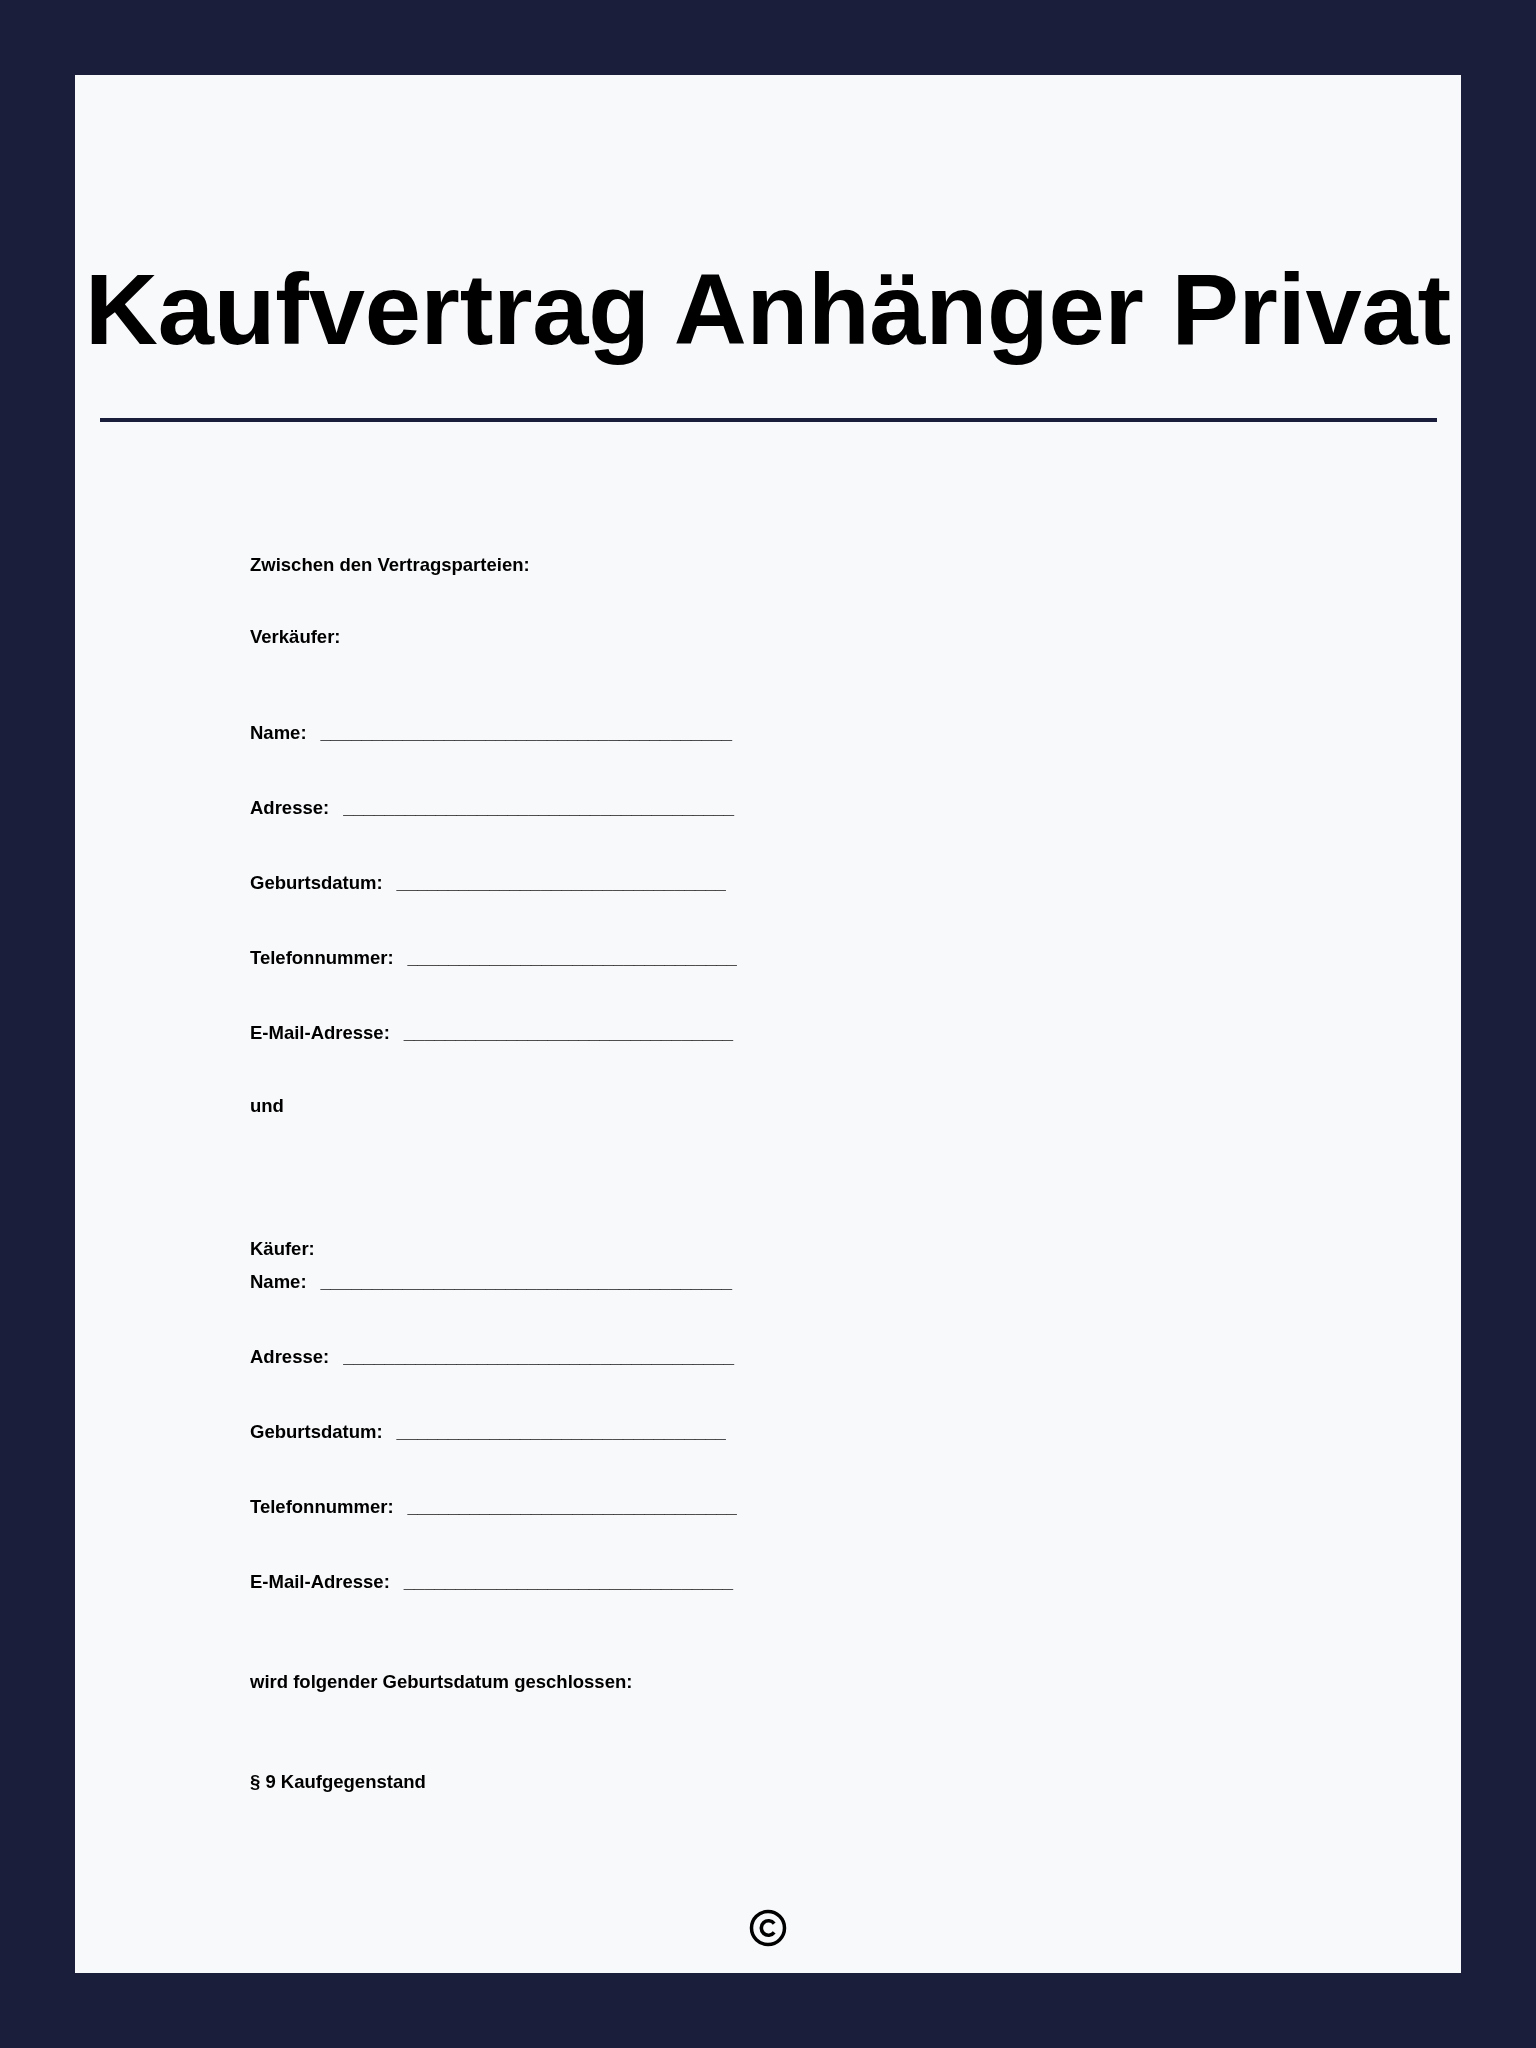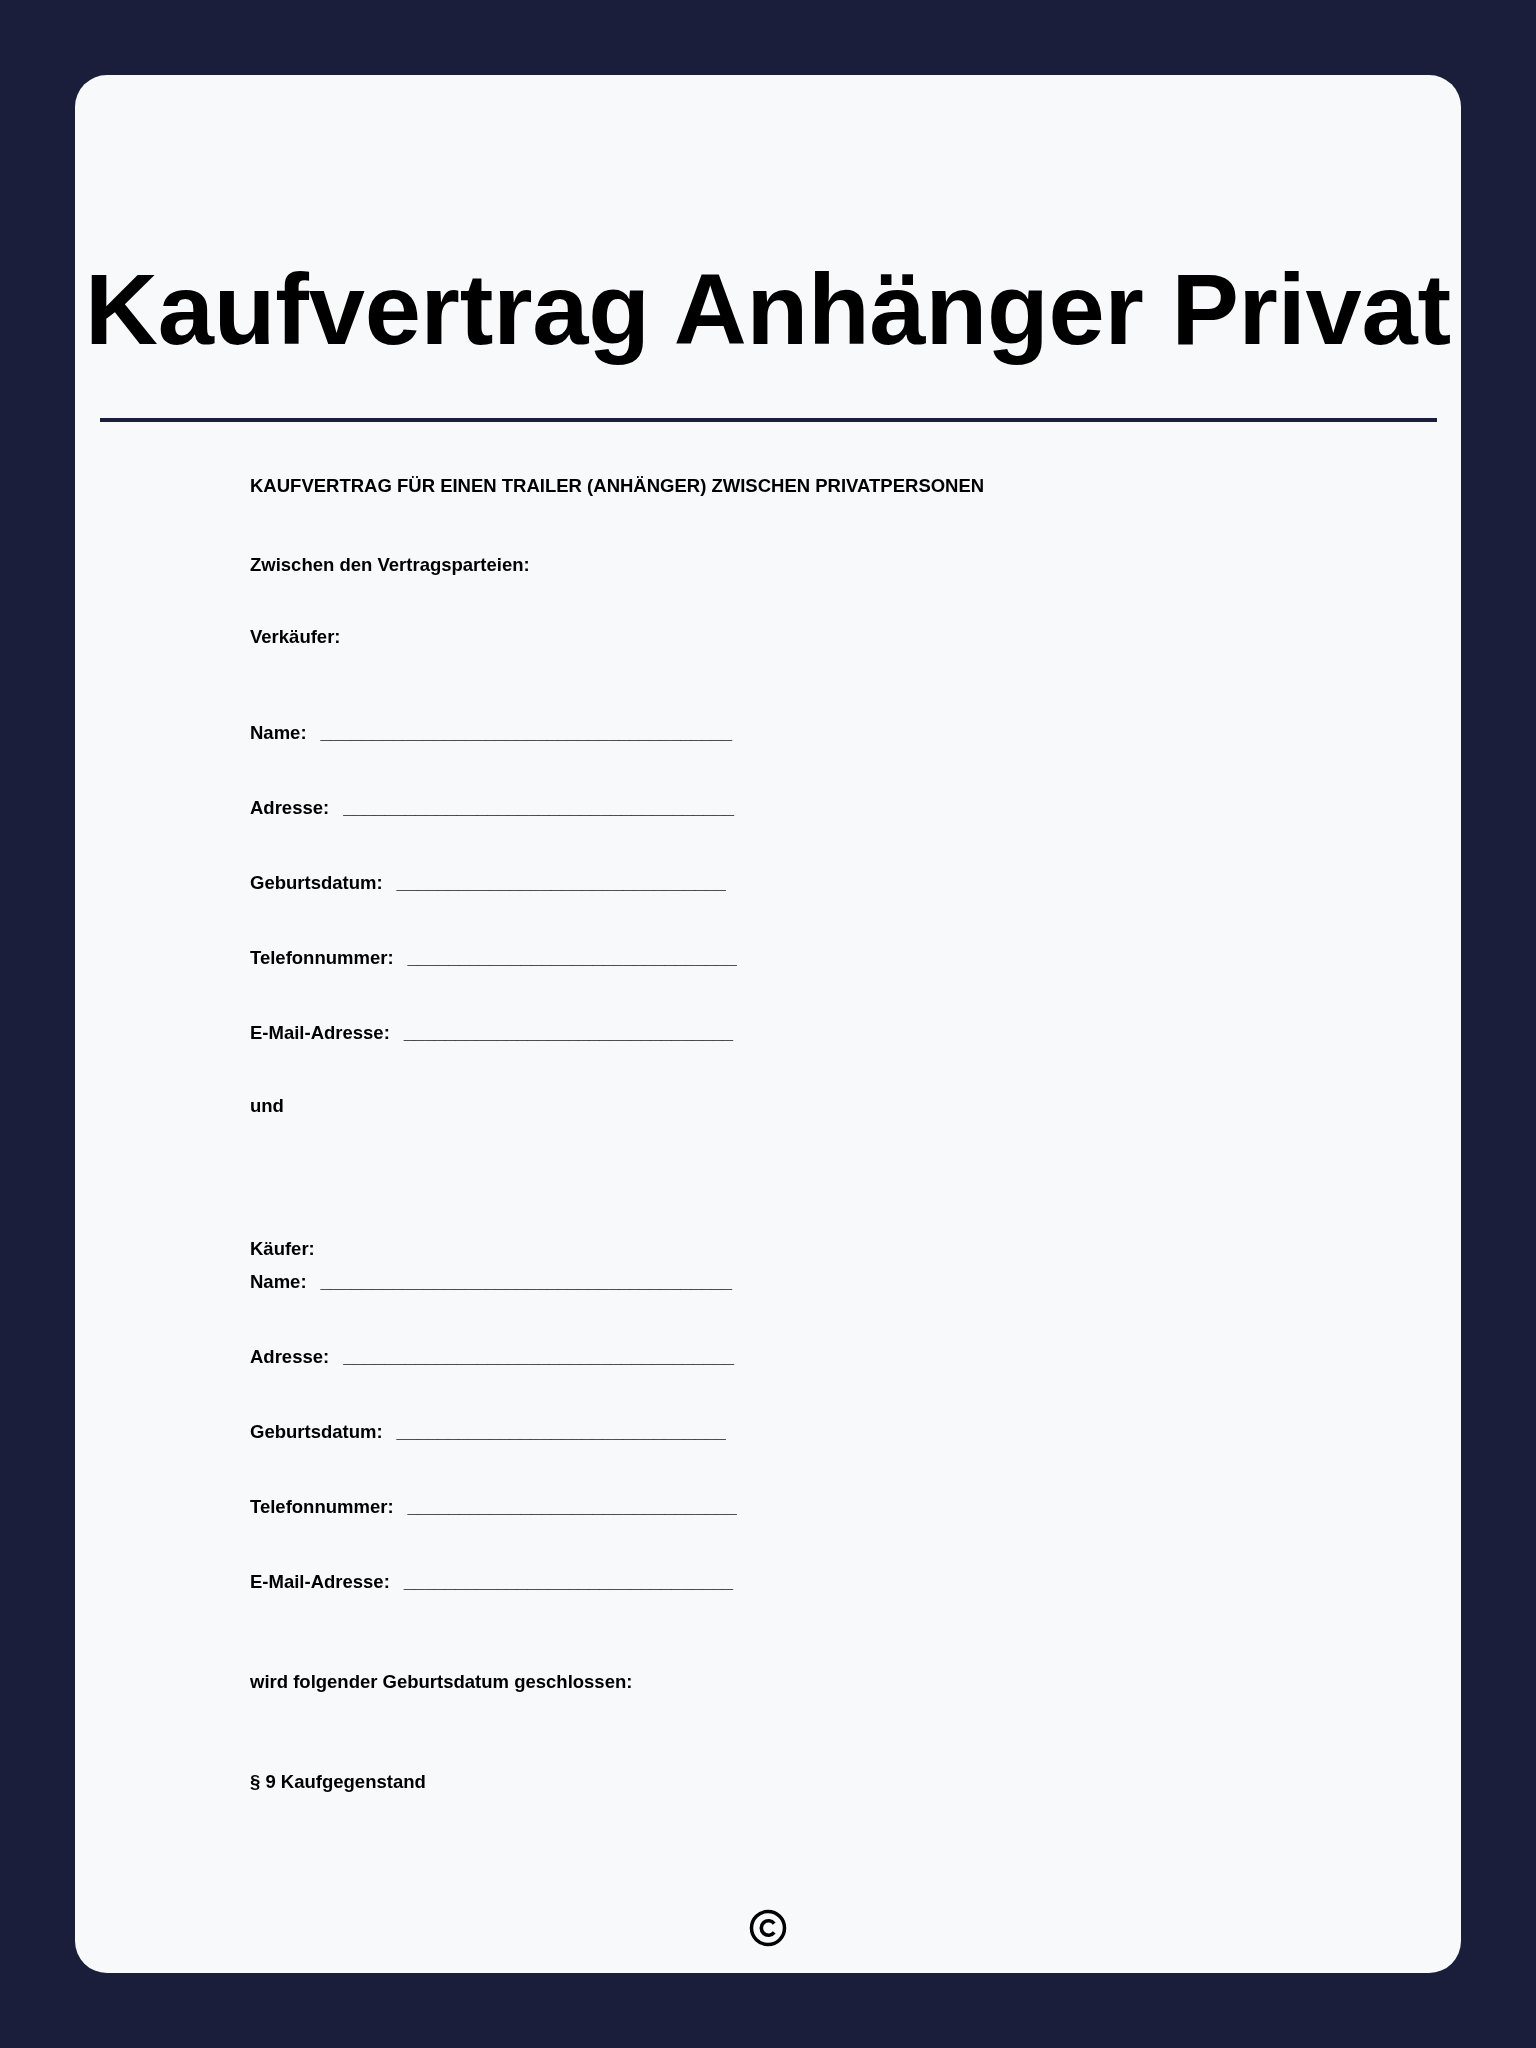--- a/index.html
+++ b/index.html
@@ -9,21 +9,20 @@
     position: relative;
     overflow: hidden;
     font-family: "Liberation Sans", sans-serif;
     color: #000;
   }
   .page {
     position: absolute;
     left: 75px; top: 75px;
     width: 1386px; height: 1898px;
     background: #f8f9fb;
-    border-radius: 32px;
   }
   .doc-title {
     position: absolute;
     left: 0; top: 176px; width: 1386px;
     text-align: center;
     font-size: 101px;
     line-height: 116px;
     font-weight: bold;
     white-space: nowrap;
     letter-spacing: -0.2px;
@@ -50,21 +49,20 @@
   }
 </style>
 </head>
 <body>
 
 <div class="page">
 
   <div class="doc-title">Kaufvertrag Anhänger Privat</div>
   <div class="title-rule"></div>
 
-  <div class="line" style="top:400px">KAUFVERTRAG FÜR EINEN TRAILER (ANHÄNGER) ZWISCHEN PRIVATPERSONEN</div>
   <div class="line" style="top:479px">Zwischen den Vertragsparteien:</div>
 
   <div class="line" style="top:551px">Verkäufer:</div>
 
   <div class="line" style="top:647px">
     <span>Name:</span><span class="blank">________________________________________</span>
   </div>
   <div class="line" style="top:722px">
     <span>Adresse:</span><span class="blank">______________________________________</span>
   </div>

